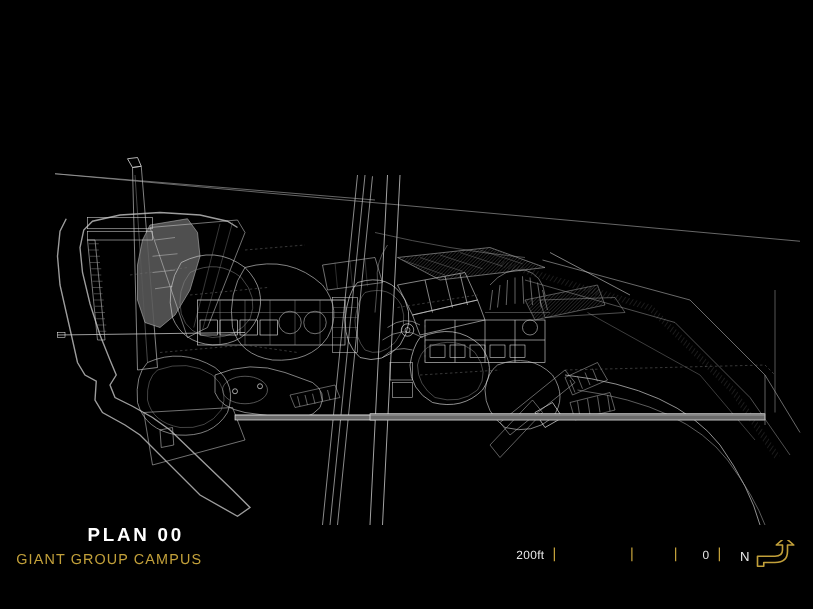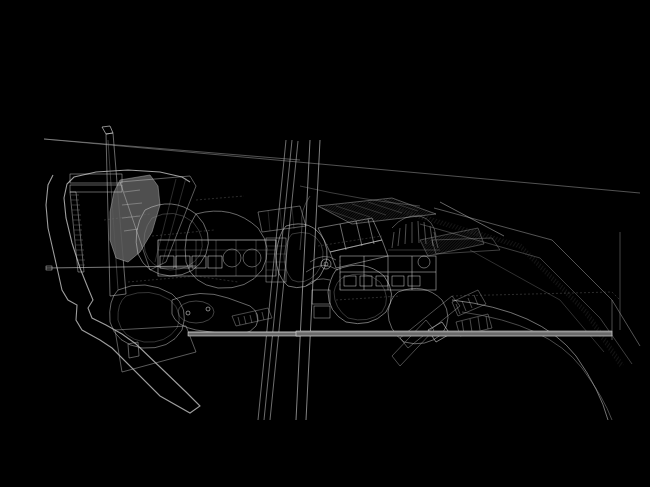--- a/index.html
+++ b/index.html
@@ -405,13 +405,36 @@
           <path d="M152 236 L214 230"></path>
           <path d="M318 246 L382 236"></path>
           <path d="M336 300 L400 296"></path>
           <path d="M340 256 L340 290"></path>
           <path d="M196 200 L244 196"></path>
         </g>
       </g>
     </svg>
   </div>
 
+  <div id="title-block">
+
+    <div id="page-title">PLAN 00</div>
+
+    <div id="project-subtitle">GIANT GROUP CAMPUS</div>
+
+    <div id="scale-bar">
+      <span class="scale-label lbl-max">200ft</span>
+      <span class="scale-label lbl-zero">0</span>
+      <span class="scale-tick" style="left:38px"></span>
+      <span class="scale-tick" style="left:100px"></span>
+      <span class="scale-tick" style="left:135px"></span>
+      <span class="scale-tick" style="left:170px"></span>
+    </div>
+
+    <div id="north-indicator">
+      <span id="north-letter">N</span>
+      <svg id="north-arrow-icon" width="32" height="26" viewBox="0 0 32 26">
+        <path d="M2 21 L2 13 L16 13 Q22 13 22 8 L22 4 L17 4 L24 -2 L31 4 L26 4 L26 9
+                 Q26 18 16 18 L7 18 L7 21 Z" fill="none" stroke="#c2a03a" stroke-width="1.3" stroke-linejoin="round"></path>
+      </svg>
+    </div>
+  </div>
 </div>
 
 </body></html>

